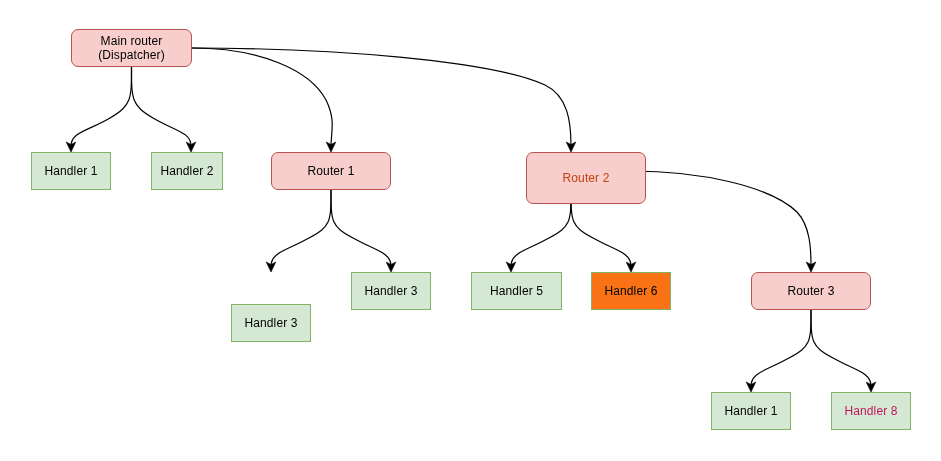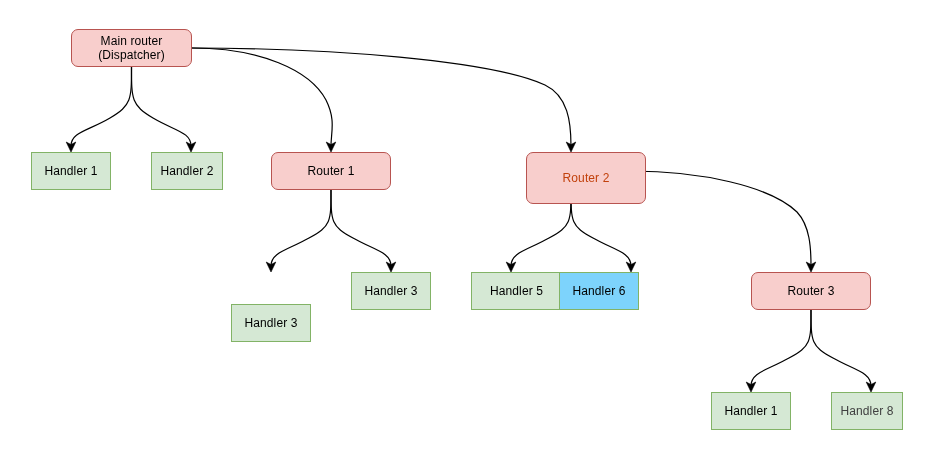--- a/index.html
+++ b/index.html
@@ -119,19 +119,19 @@
   <div id="node-layer">
       <div class="node node-router" title="Main router (Dispatcher)" style="left: 71px; top: 29px; width: 121px; height: 38px; background: rgb(248, 206, 204); border-color: rgb(184, 84, 80); color: rgb(0, 0, 0);"><span>Main router
 (Dispatcher)</span></div>
       <div class="node node-handler" title="Handler 1" style="left: 31px; top: 152px; width: 80px; height: 38px; background: rgb(213, 232, 212); border-color: rgb(130, 179, 102); color: rgb(0, 0, 0);"><span>Handler 1</span></div>
       <div class="node node-handler" title="Handler 2" style="left: 151px; top: 152px; width: 72px; height: 38px; background: rgb(213, 232, 212); border-color: rgb(130, 179, 102); color: rgb(0, 0, 0);"><span>Handler 2</span></div>
       <div class="node node-router" title="Router 1" style="left: 271px; top: 152px; width: 120px; height: 38px; background: rgb(248, 206, 204); border-color: rgb(184, 84, 80); color: rgb(0, 0, 0);"><span>Router 1</span></div>
       <div class="node node-router" title="Router 2" style="left: 526px; top: 152px; width: 120px; height: 52px; background: rgb(248, 206, 204); border-color: rgb(184, 84, 80); color: #c2410c;"><span>Router 2</span></div>
       <div class="node node-handler" title="Handler 3" style="left: 231px; top: 272px; width: 80px; height: 38px; background: rgb(213, 232, 212); border-color: rgb(130, 179, 102); color: rgb(0, 0, 0); margin-top: 32px;"><span>Handler 3</span></div>
       <div class="node node-handler" title="Handler 4" style="left: 351px; top: 272px; width: 80px; height: 38px; background: rgb(213, 232, 212); border-color: rgb(130, 179, 102); color: rgb(0, 0, 0);"><span>Handler 3</span></div>
       <div class="node node-handler" title="Handler 5" style="left: 471px; top: 272px; width: 91px; height: 38px; background: rgb(213, 232, 212); border-color: rgb(130, 179, 102); color: rgb(0, 0, 0);"><span>Handler 5</span></div>
-      <div class="node node-handler" title="Handler 6" style="left: 559px; top: 272px; width: 80px; height: 38px; background: #7dd3fc; border-color: rgb(130, 179, 102); color: rgb(0, 0, 0);"><span>Handler 6</span></div>
+      <div class="node node-handler" title="Handler 6" style="left: 591px; top: 272px; width: 80px; height: 38px; background: #f97316; border-color: rgb(130, 179, 102); color: rgb(0, 0, 0);"><span>Handler 6</span></div>
       <div class="node node-router" title="Router 3" style="left: 751px; top: 272px; width: 120px; height: 38px; background: rgb(248, 206, 204); border-color: rgb(184, 84, 80); color: rgb(0, 0, 0);"><span>Router 3</span></div>
       <div class="node node-handler" title="Handler 7" style="left: 711px; top: 392px; width: 80px; height: 38px; background: rgb(213, 232, 212); border-color: rgb(130, 179, 102); color: rgb(0, 0, 0);"><span>Handler 1</span></div>
-      <div class="node node-handler" title="Handler 8" style="left: 831px; top: 392px; width: 72px; height: 38px; background: rgb(213, 232, 212); border-color: rgb(130, 179, 102); color: #404040;"><span>Handler 8</span></div>
+      <div class="node node-handler" title="Handler 8" style="left: 831px; top: 392px; width: 80px; height: 38px; background: rgb(213, 232, 212); border-color: rgb(130, 179, 102); color: #be185d;"><span>Handler 8</span></div>
     </div>
 
 </div>
 
 </body></html>

